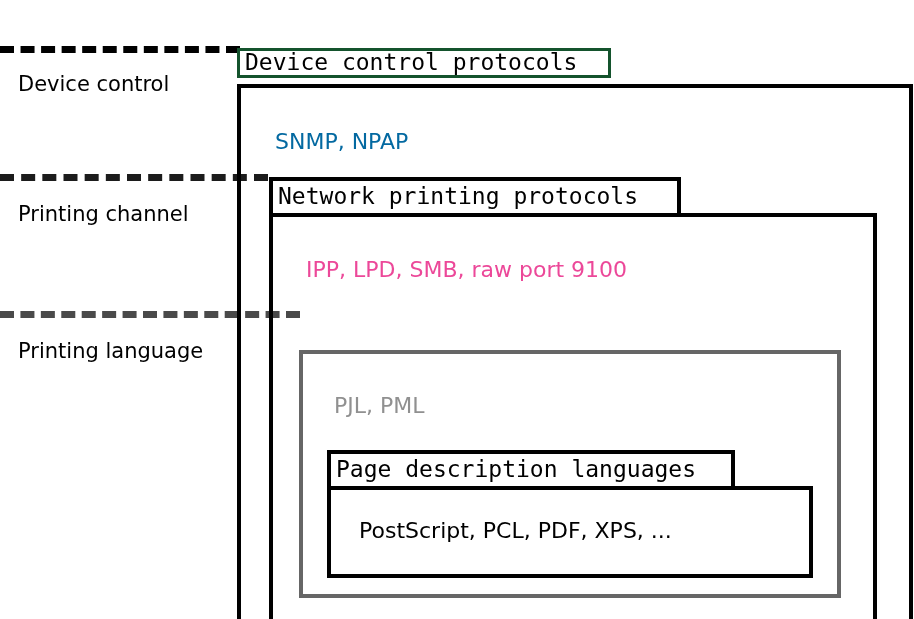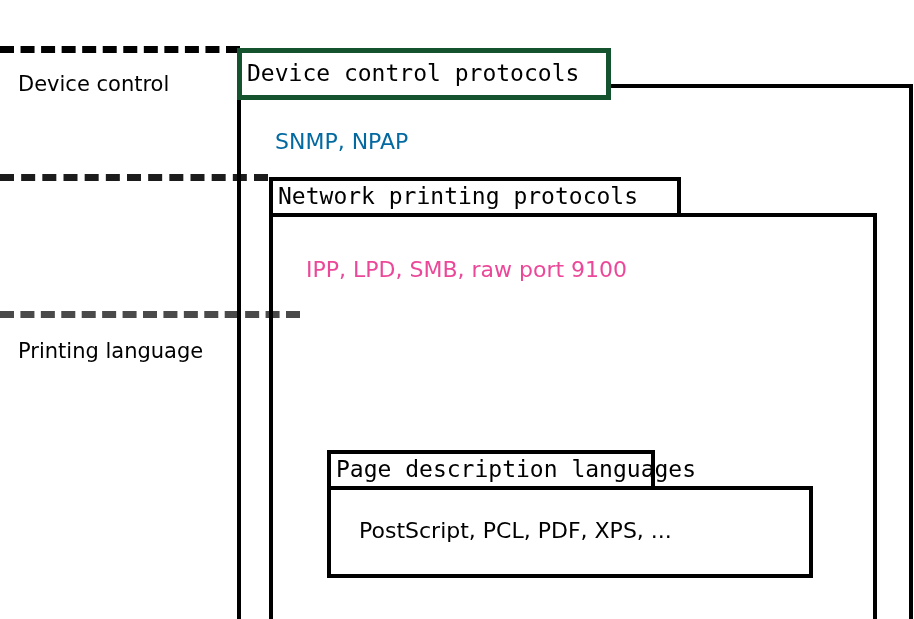--- a/index.html
+++ b/index.html
@@ -86,21 +86,21 @@
   .frame > .frame-body > .frame-content {
     position: absolute;
     font-family: "DejaVu Sans", sans-serif;
     font-size: 22px;
     white-space: nowrap;
     line-height: 1;
   }
 
   
   #frame-device { left: 237px; top: 4px; width: 676px; height: 612px; }
-  #frame-device > .frame-tab  { width: 374px; height: 52px;  border: 5px solid #14532d; }
+  #frame-device > .frame-tab  { width: 374px; height: 30px;  border: 3px solid #14532d; }
   #frame-device > .frame-body { top: 36px; width: 676px; height: 576px;
                                 border: 4px solid #000000; }
   #frame-device > .frame-body > .frame-content { left: 34px; top: 43px; color: #0369a1; }
 
   
   #frame-network { left: 269px; top: 133px; width: 608px; height: 412px; }
   #frame-network > .frame-tab  { width: 412px; height: 40px; border: 4px solid #000000; }
   #frame-network > .frame-body { top: 36px; width: 608px; height: 419px;
                                  border: 4px solid #000000; }
   #frame-network > .frame-body > .frame-content { left: 33px; top: 42px; color: #ec4899; }
@@ -108,52 +108,56 @@
   
   #frame-job { left: 299px; top: 270px; width: 542px; height: 284px; }
   #frame-job > .frame-tab  { width: 333px; height: 40px; border: 4px solid #4a4a4a;
                              color: #4a4a4a; }
   #frame-job > .frame-body { top: 36px; width: 542px; height: 248px;
                              border: 4px solid #666666; }
   #frame-job > .frame-body > .frame-content { left: 31px; top: 41px; color: #909090; }
 
   
   #frame-page { left: 327px; top: 406px; width: 486px; height: 128px; }
-  #frame-page > .frame-tab  { width: 328px; height: 40px; border: 4px solid #000000; }
+  #frame-page > .frame-tab  { width: 408px; height: 40px; border: 4px solid #000000; }
   #frame-page > .frame-body { top: 36px; width: 486px; height: 92px;
                               border: 4px solid #000000; }
   #frame-page > .frame-body > .frame-content { left: 28px; top: 30px; color: #000000; }
 </style>
 </head>
 <body>
 
 <div id="canvas">
 
   <div class="separator" id="sep-top"></div>
   <div class="separator" id="sep-mid"></div>
   <div class="separator" id="sep-low"></div>
 
   <div class="stratum-label" id="label-device-control">Device control</div>
+  <div class="stratum-label" id="label-printing-channel">Printing channel</div>
   <div class="stratum-label" id="label-printer-language">Printing language</div>
 
   <div class="frame" id="frame-device">
     <div class="frame-tab">Device control protocols</div>
     <div class="frame-body">
       <div class="frame-content">SNMP, NPAP</div>
     </div>
   </div>
 
   <div class="frame" id="frame-network">
     <div class="frame-tab">Network printing protocols</div>
     <div class="frame-body">
       <div class="frame-content">IPP, LPD, SMB, raw port 9100</div>
     </div>
   </div>
 
   <div class="frame" id="frame-job">
+    <div class="frame-body">
+      <div class="frame-content">PJL, PML</div>
+    </div>
   </div>
 
   <div class="frame" id="frame-page">
     <div class="frame-tab">Page description languages</div>
     <div class="frame-body">
       <div class="frame-content">PostScript, PCL, PDF, XPS, ...</div>
     </div>
   </div>
 
 </div>

